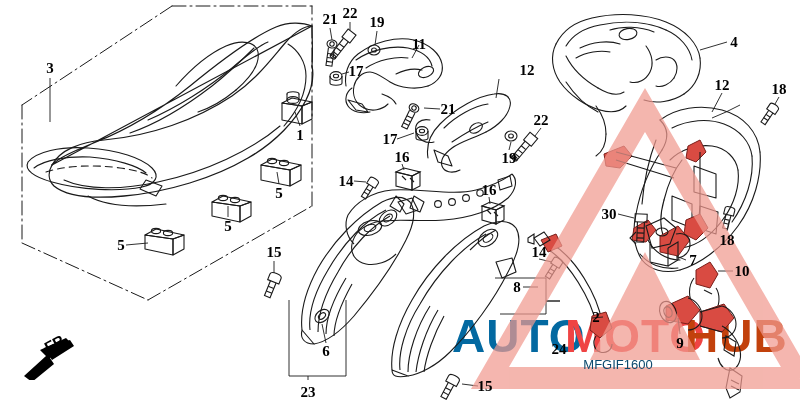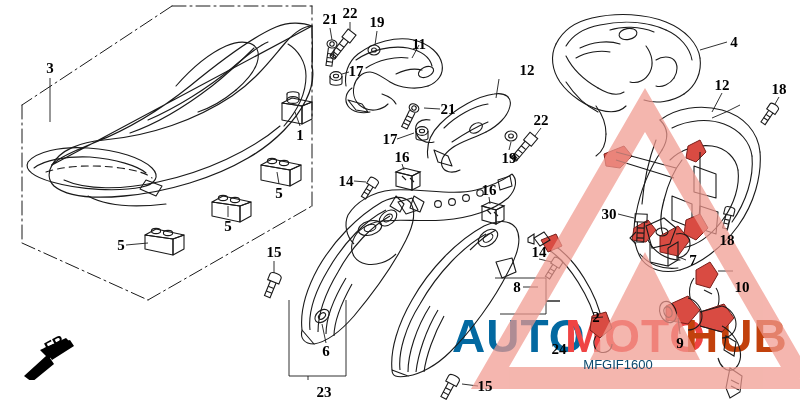--- a/index.html
+++ b/index.html
@@ -516,31 +516,31 @@
     <span class="callout" style="left:448px; top:109px;">21</span>
     <span class="callout" style="left:390px; top:139px;">17</span>
     <span class="callout" style="left:499px; top:70px;margin-left:28px;">12</span>
     <span class="callout" style="left:541px; top:120px;">22</span>
     <span class="callout" style="left:509px; top:158px;">19</span>
     <span class="callout" style="left:402px; top:157px;">16</span>
     <span class="callout" style="left:489px; top:190px;">16</span>
     <span class="callout" style="left:346px; top:181px;">14</span>
     <span class="callout" style="left:274px; top:252px;">15</span>
     <span class="callout" style="left:326px; top:351px;">6</span>
-    <span class="callout" style="left:308px; top:392px;margin-left:16px;">23</span>
+    <span class="callout" style="left:308px; top:392px;">23</span>
     <span class="callout" style="left:539px; top:252px;">14</span>
     <span class="callout" style="left:517px; top:287px;">8</span>
     <span class="callout" style="left:559px; top:301px;margin-top:48px;">24</span>
     <span class="callout" style="left:596px; top:317px;">2</span>
     <span class="callout" style="left:485px; top:386px;">15</span>
     <span class="callout" style="left:734px; top:42px;">4</span>
     <span class="callout" style="left:722px; top:85px;">12</span>
     <span class="callout" style="left:779px; top:89px;">18</span>
     <span class="callout" style="left:727px; top:240px;">18</span>
     <span class="callout" style="left:609px; top:214px;">30</span>
     <span class="callout" style="left:693px; top:260px;">7</span>
-    <span class="callout" style="left:742px; top:271px;margin-top:16px;">10</span>
+    <span class="callout" style="left:742px; top:271px;">10</span>
     <span class="callout" style="left:680px; top:343px;">9</span>
 
     <span class="diagram-code" style="left:618px; top:364px;">MFGIF1600</span>
   </div>
 
 </div>
 
 </body></html>

